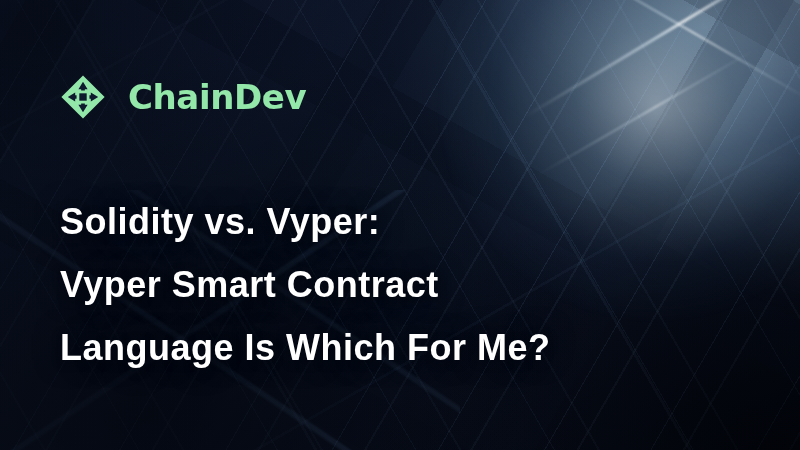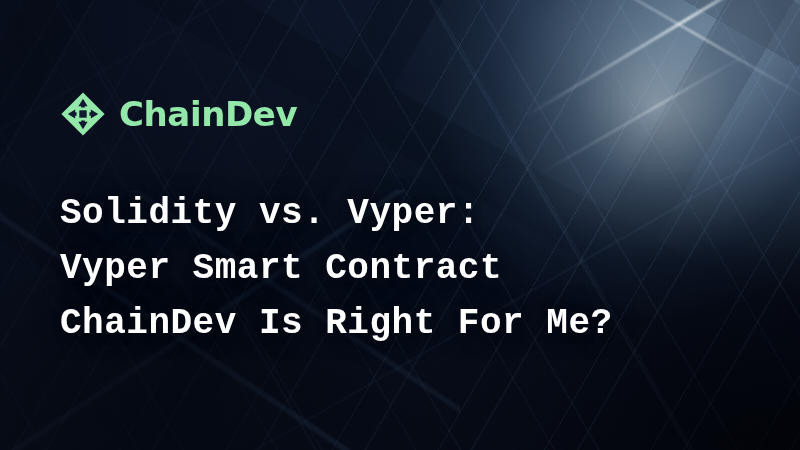--- a/index.html
+++ b/index.html
@@ -204,24 +204,24 @@
   
   .content {
     position: absolute;
     inset: 0;
     padding: 0;
   }
 
   .brand {
     position: absolute;
     left: 60px;
-    top: 91px;
+    top: 74px;
     display: flex;
     align-items: center;
-    gap: 13px;
+    gap: 22px;
   }
 
   .brand-mark {
     width: 46px;
     height: 46px;
     display: block;
     flex: 0 0 auto;
   }
 
   .brand-name {
@@ -235,28 +235,29 @@
   }
 
   .headline {
     position: absolute;
     left: 60px;
     top: 186px;
     width: 700px;
   }
 
   .headline-line {
-    font-family: Liberation Mono, monospace;
+    font-family: Liberation Sans, sans-serif;
     font-size: 36px;
     font-weight: 700;
     line-height: 55px;
     letter-spacing: 0.5px;
     color: #ffffff;
     white-space: nowrap;
     text-shadow: 0 2px 10px rgba(3,7,16,0.85), 0 0 26px rgba(3,7,16,0.55);
+    margin-top: 8px;
   }
 </style>
 </head>
 <body>
 
 <div class="banner">
 
   <div class="bg-base"></div>
   <div class="iso-lanes-c"></div>
   <div class="iso-lanes-a"></div>
@@ -293,17 +294,17 @@
 
           <polygon points="83,50 67,60 67,54 64,54 64,46 67,46 67,40"></polygon>
         </g>
       </svg>
       <span class="brand-name">ChainDev</span>
     </div>
 
     <div class="headline">
       <div class="headline-line">Solidity vs. Vyper:</div>
       <div class="headline-line">Vyper Smart Contract</div>
-      <div class="headline-line">ChainDev Is Right For Me?</div>
+      <div class="headline-line">Language Is Which For Me?</div>
     </div>
 
   </div>
 </div>
 
 </body></html>

